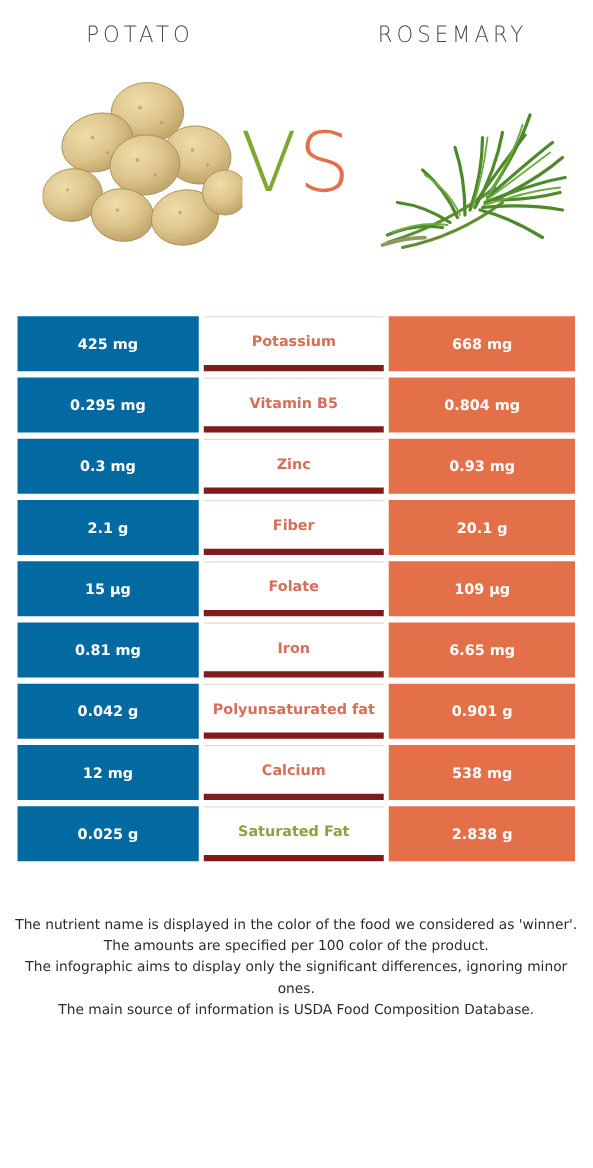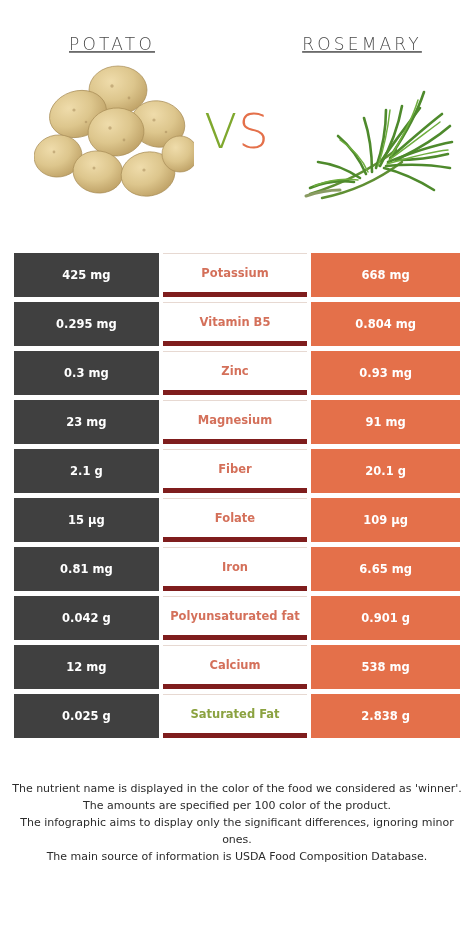--- a/index.html
+++ b/index.html
@@ -14,22 +14,21 @@
     overflow: hidden;
   }
 
   
   .header {
     position: relative;
     height: 240px;
   }
   .titles {
     display: flex;
-    padding-top: 34px;
-    text-decoration: underline;
+    padding-top: 18px;
   }
   .title {
     flex: 1;
     text-align: center;
     font-size: 17px;
     letter-spacing: 3.2px;
     color: #4a4a4a;
     font-weight: 300;
     font-family: "DejaVu Sans", sans-serif;
     transform: scaleY(1.06);
@@ -43,21 +42,21 @@
     left: 0;
     right: 0;
     height: 175px;
   }
 
   .vs {
     position: absolute;
     left: 0; right: 0;
     top: 36px;
     text-align: center;
-    font-size: 48px;
+    font-size: 66px;
     line-height: 66px;
     font-weight: 300;
     font-family: "DejaVu Sans", sans-serif;
     letter-spacing: 1px;
     z-index: 5;
   }
   .vs .v { color: #7FA82E; }
   .vs .s { color: #E4704A; }
 
   
@@ -84,21 +83,21 @@
     display: flex;
     align-items: center;
     justify-content: center;
     font-size: 11.5px;
     font-weight: bold;
     font-family: "DejaVu Sans", sans-serif;
     box-sizing: border-box;
   }
   .cell-left {
     width: 146px;
-    background: #404040;
+    background: #0369a1;
     color: #ffffff;
   }
   .cell-mid {
     width: 146px;
     background: #ffffff;
     border-top: 1px solid #e7d9d2;
     border-bottom: 5px solid #7f1d1d;
     color: #D4705A;
   }
   .cell-mid.win-left { color: #8BA240; }
@@ -213,25 +212,20 @@
       <div class="cell cell-left">0.295 mg</div>
       <div class="cell cell-mid">Vitamin B5</div>
       <div class="cell cell-right">0.804 mg</div>
     </div>
     <div class="row">
       <div class="cell cell-left">0.3 mg</div>
       <div class="cell cell-mid">Zinc</div>
       <div class="cell cell-right">0.93 mg</div>
     </div>
     <div class="row">
-      <div class="cell cell-left">23 mg</div>
-      <div class="cell cell-mid">Magnesium</div>
-      <div class="cell cell-right">91 mg</div>
-    </div>
-    <div class="row">
       <div class="cell cell-left">2.1 g</div>
       <div class="cell cell-mid">Fiber</div>
       <div class="cell cell-right">20.1 g</div>
     </div>
     <div class="row">
       <div class="cell cell-left">15 µg</div>
       <div class="cell cell-mid">Folate</div>
       <div class="cell cell-right">109 µg</div>
     </div>
     <div class="row">

